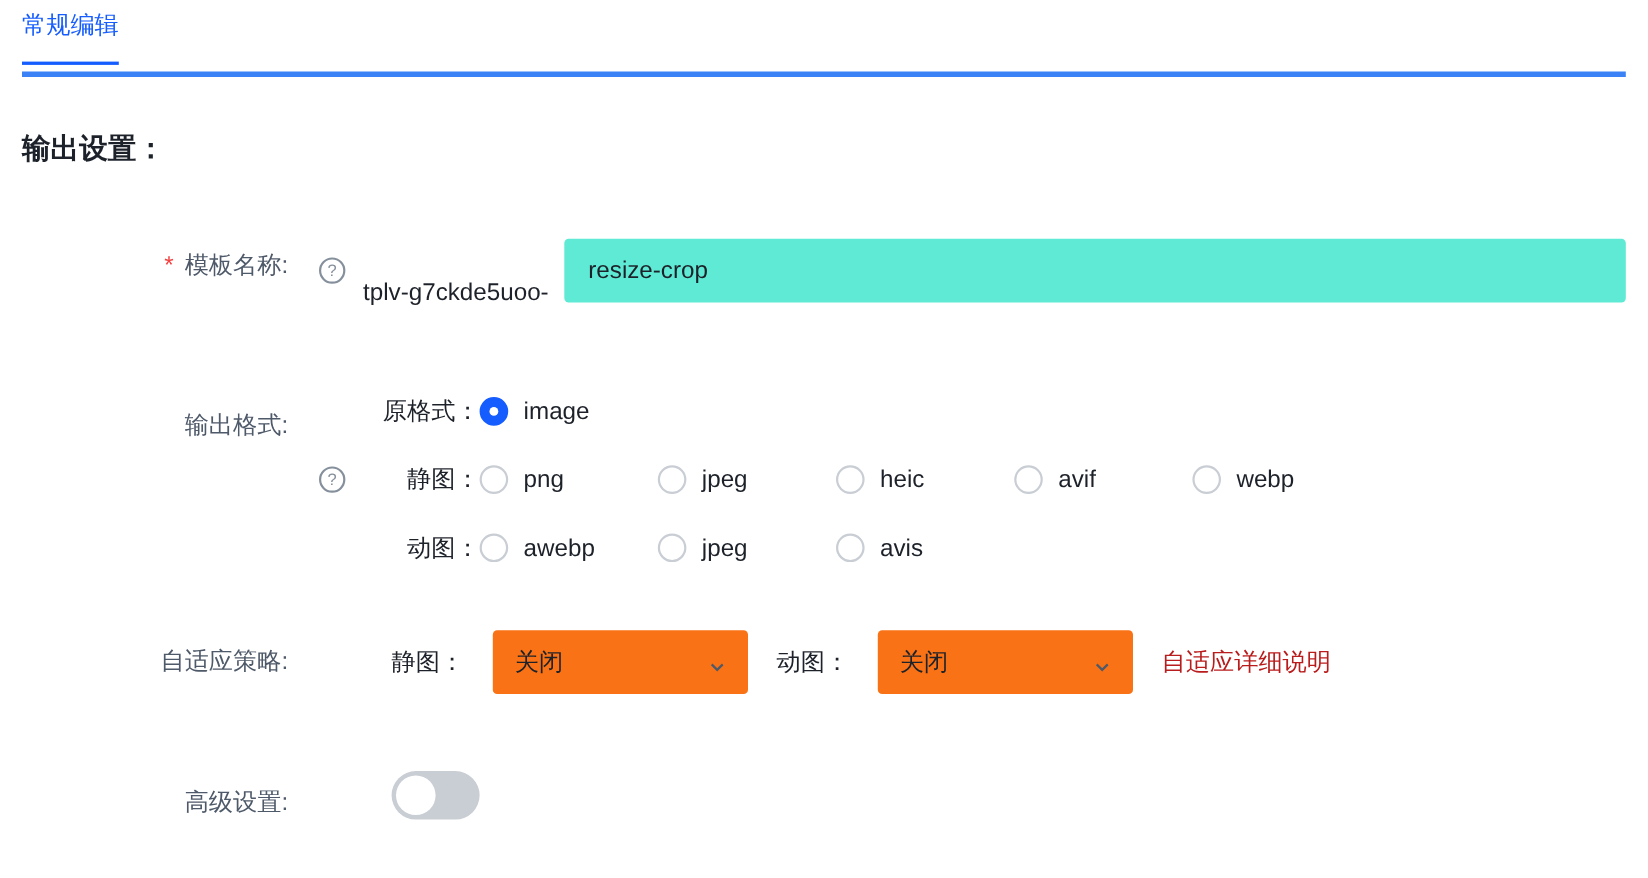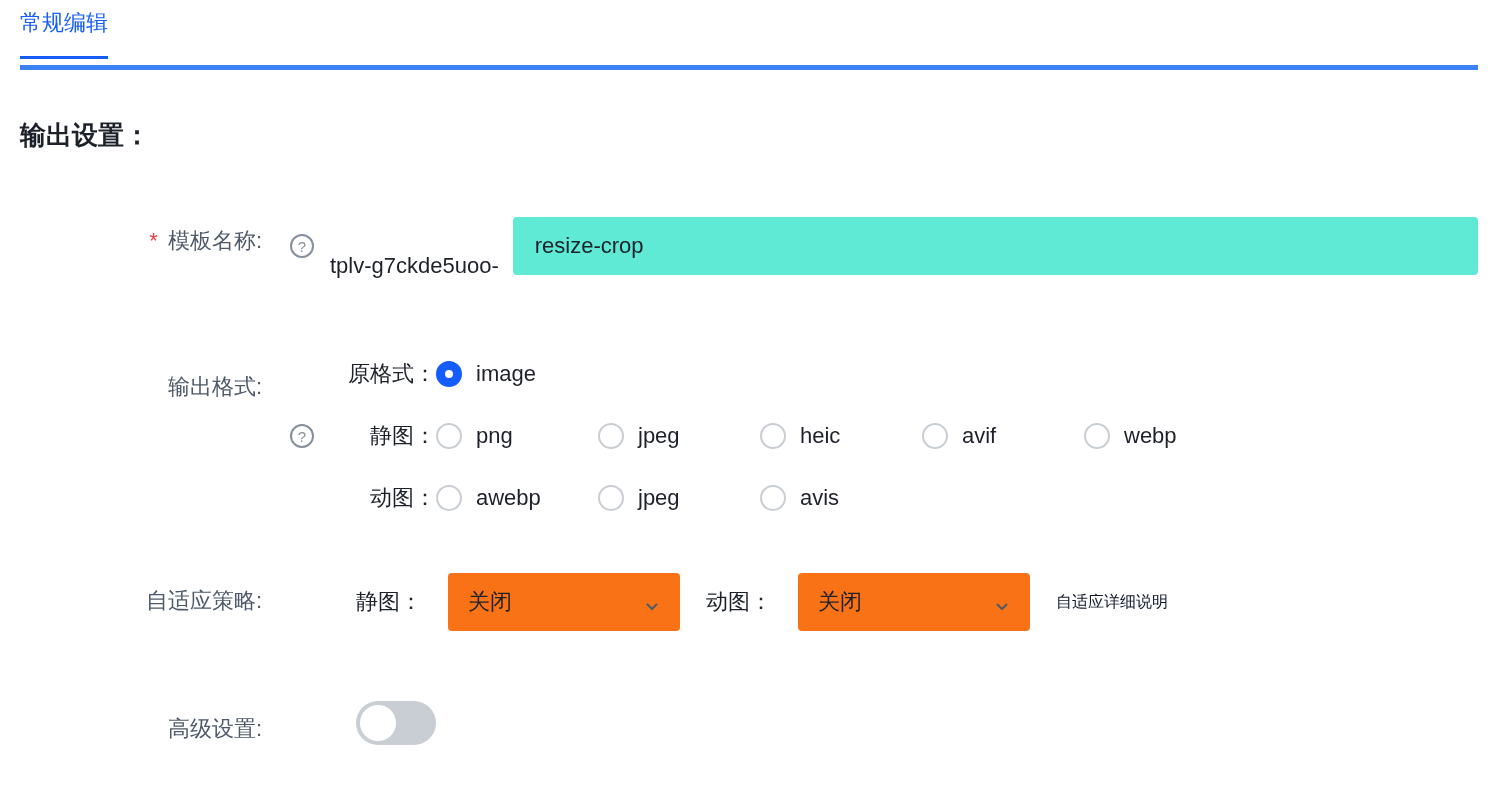--- a/index.html
+++ b/index.html
@@ -181,22 +181,22 @@
 .chevron-down {
   width: 16px;
   height: 16px;
   display: inline-block;
 }
 .chevron-down svg {
   width: 100%;
   height: 100%;
 }
 .link {
-  color: #0f172a;
-  font-size: 16px;
+  color: #b91c1c;
+  font-size: 22px;
   cursor: pointer;
 }
 .toggle {
   width: 80px;
   height: 44px;
   background: #c9cdd4;
   border-radius: 22px;
   position: relative;
   cursor: pointer;
 }

